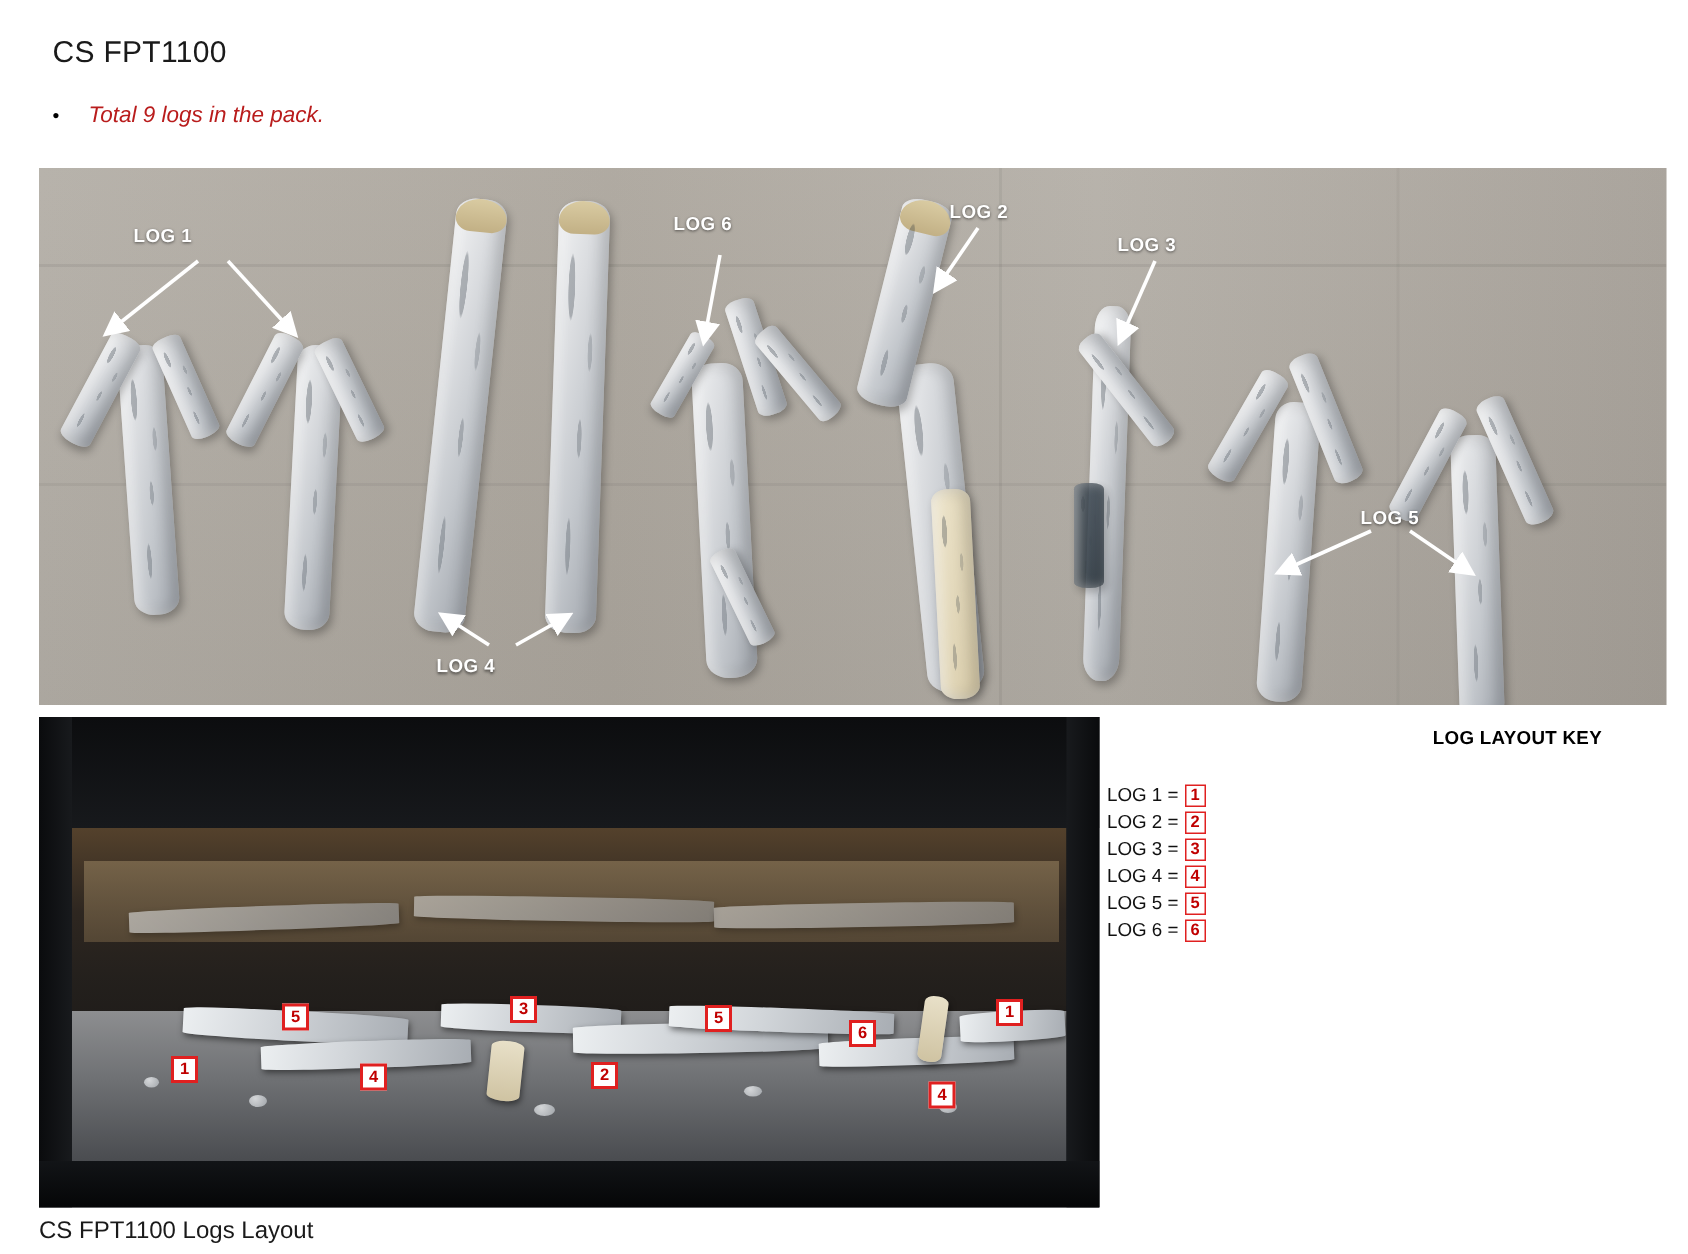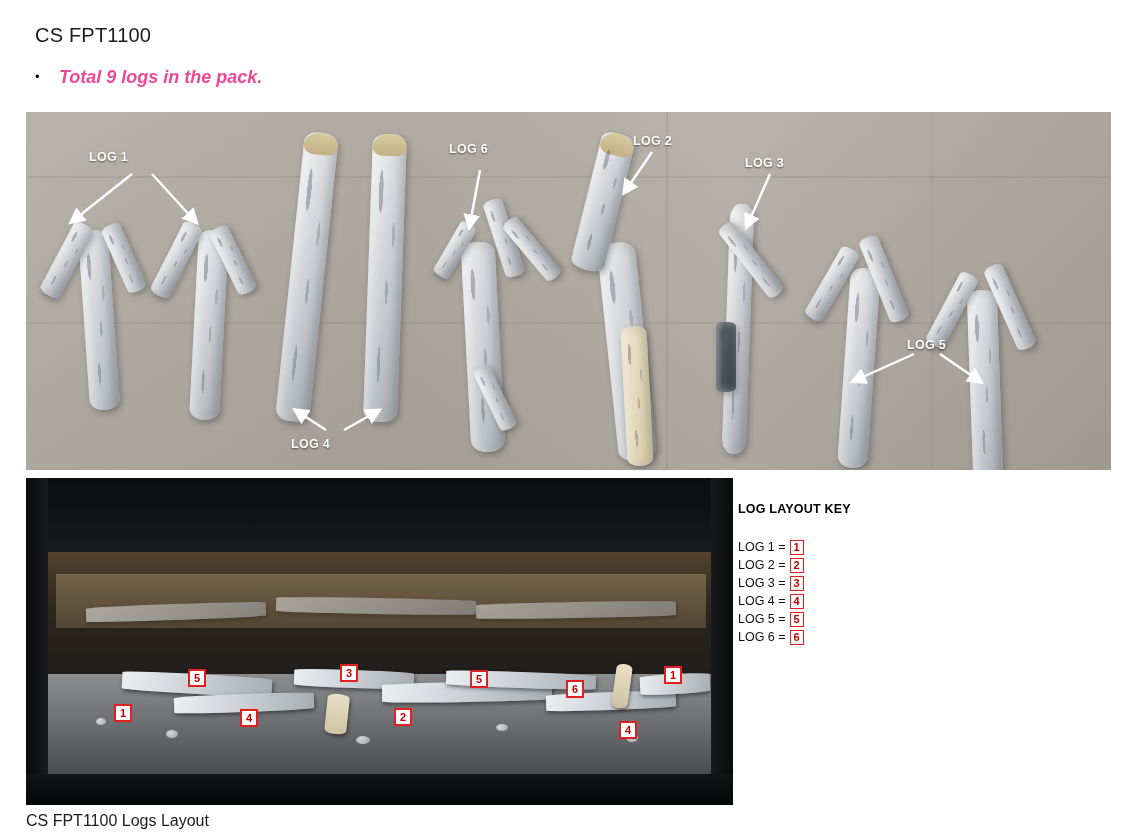--- a/index.html
+++ b/index.html
@@ -20,22 +20,22 @@
   }
 
   .bullet-row {
     position: absolute; left: 35px; top: 68px;
     display: flex; align-items: flex-start; gap: 16px;
   }
   .bullet-dot {
     font-size: 13px; line-height: 18px; width: 8px; color: #000;
   }
   .bullet-text {
-    font-size: 18px; line-height: 18px; font-style: italic; font-weight: 700;
-    color: #ec4899;
+    font-size: 15px; line-height: 18px; font-style: italic; font-weight: 400;
+    color: #b91c1c;
   }
 
   
   .photo-logs {
     position: absolute; left: 26px; top: 112px;
     width: 1085px; height: 358px;
     background:
       linear-gradient(176deg, rgba(255,255,255,0.06) 0%, rgba(0,0,0,0.06) 100%),
       linear-gradient(90deg, #b3aea6 0%, #aca69d 35%, #b5b0a8 65%, #a8a29a 100%);
     overflow: hidden;
@@ -144,21 +144,21 @@
     padding: 0 4px;
     font-family: "Liberation Sans", sans-serif;
   }
 
   .caption {
     position: absolute; left: 26px; top: 812px;
     font-size: 16px; color: #1a1a1a;
   }
 
   
-  .key-panel { position: absolute; left: 738px; top: 502px; width: 330px; }
+  .key-panel { position: absolute; left: 738px; top: 485px; width: 330px; text-align: right; }
   .key-title {
     font-size: 12.5px; font-weight: 700; color: #000; margin-bottom: 22px;
     letter-spacing: .2px;
   }
   .key-row {
     display: flex; align-items: center; gap: 4px;
     font-size: 12.5px; line-height: 18px; color: #111;
   }
   .key-chip {
     border: 1.5px solid #e02020; color: #c00000;

